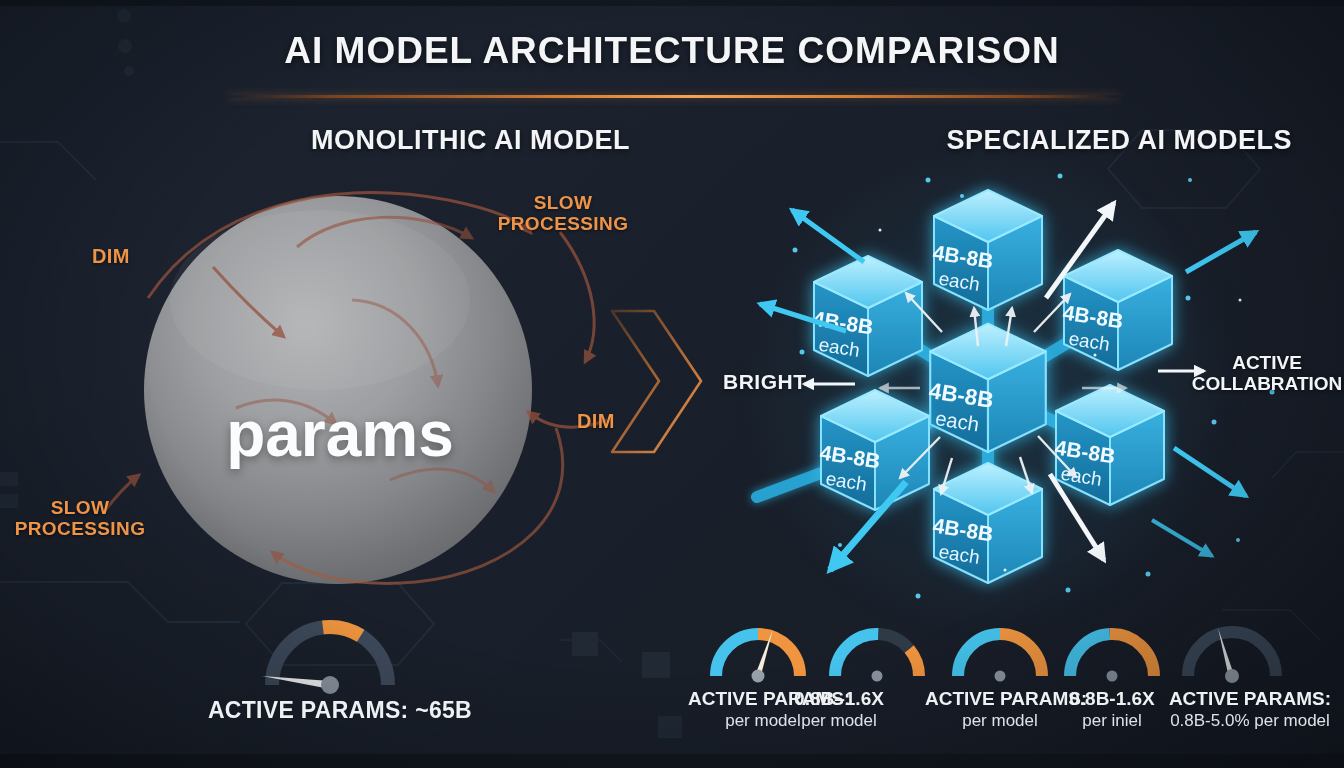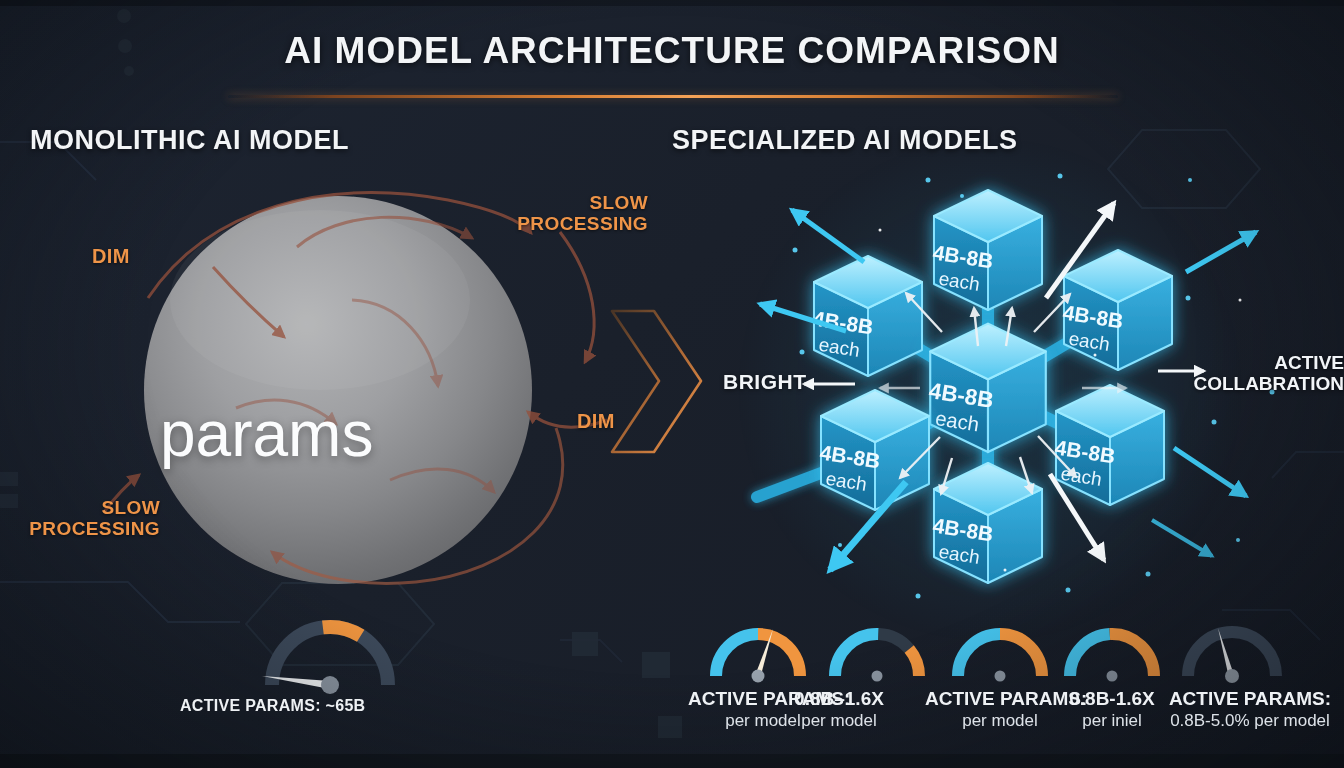--- a/index.html
+++ b/index.html
@@ -6,32 +6,32 @@
   #app{position:relative;width:1344px;height:768px;overflow:hidden;
        background:linear-gradient(135deg,#1d2431 0%,#1a202b 45%,#171c26 100%);
        font-family:"Liberation Sans",sans-serif;}
   svg text{font-family:"Liberation Sans",sans-serif;}
   .lbl{position:absolute;z-index:6;white-space:nowrap;}
   .title{top:30px;left:0;width:1344px;text-align:center;font-size:37px;font-weight:700;
          color:#f3f5f7;letter-spacing:1px;text-shadow:0 2px 6px rgba(0,0,0,.6);}
   .divider{position:absolute;top:95px;left:228px;width:890px;height:3px;z-index:3;border-radius:2px;
          background:linear-gradient(90deg,rgba(137,70,26,0) 0%,#7c431f 12%,#d77e33 38%,#f5a257 52%,#d77e33 70%,#7c431f 90%,rgba(137,70,26,0) 100%);
          box-shadow:0 0 8px rgba(240,150,70,.35);}
-  .sec-head{font-size:27px;font-weight:700;color:#f2f4f6;letter-spacing:.5px;text-align:left;
+  .sec-head{font-size:27px;font-weight:700;color:#f2f4f6;letter-spacing:.5px;text-align:right;
          text-shadow:0 2px 5px rgba(0,0,0,.55);top:125px;}
   .sec-head.left{left:30px;width:600px;}
-  .sec-head.right{left:672px;width:600px;}
+  .sec-head.right{left:692px;width:600px;}
   .sphere-val{top:318px;left:160px;width:360px;text-align:center;font-size:76px;font-weight:700;
          color:#fbfcfd;text-shadow:0 3px 10px rgba(0,0,0,.35);line-height:80px;}
-  .sphere-unit{top:400px;left:160px;width:360px;text-align:left;font-size:64px;font-weight:400;
+  .sphere-unit{top:400px;left:160px;width:360px;text-align:center;font-size:64px;font-weight:700;
          color:#fbfcfd;text-shadow:0 3px 10px rgba(0,0,0,.35);line-height:68px;}
   .orange-lbl{color:#ee9448;font-weight:700;font-size:20px;letter-spacing:.4px;text-shadow:0 1px 3px rgba(0,0,0,.6);text-align:center;}
-  .orange-two{font-size:19px;line-height:21px;text-align:right;}
+  .orange-two{font-size:19px;line-height:21px;text-align:center;}
   .white-lbl{color:#f2f5f8;font-weight:700;text-shadow:0 1px 4px rgba(0,0,0,.6);}
-  .gauge-big-lbl{top:697px;left:180px;width:320px;font-size:16px;font-weight:600;
+  .gauge-big-lbl{top:697px;left:180px;width:320px;text-align:center;font-size:23px;font-weight:600;
          color:#eef1f4;letter-spacing:.3px;}
   .gauge-lbl{top:688px;text-align:center;color:#eef1f4;}
   .gauge-lbl .l1{font-size:19px;font-weight:700;line-height:22px;}
   .gauge-lbl .l2{font-size:17px;font-weight:400;line-height:21px;color:#dde2e8;}
   .vignette{position:absolute;inset:0;z-index:5;pointer-events:none;
          background:radial-gradient(ellipse at 50% 45%,rgba(0,0,0,0) 55%,rgba(5,8,12,.5) 100%);}
   .strip-top{position:absolute;top:0;left:0;right:0;height:6px;background:#131821;z-index:4;}
   .strip-bottom{position:absolute;bottom:0;left:0;right:0;height:14px;background:#12171e;z-index:4;}
   .cube-t1{font-size:21px;font-weight:700;fill:#f0faff;text-anchor:middle;}
   .cube-t2{font-size:19px;font-weight:400;fill:#e6f6ff;text-anchor:middle;}
@@ -299,21 +299,21 @@
   <div class="lbl orange-lbl orange-two" style="left:478px;top:192px;width:170px;">
     <div>SLOW</div>
     <div>PROCESSING</div>
   </div>
   <div class="lbl orange-lbl orange-two" style="left:0px;top:497px;width:160px;">
     <div>SLOW</div>
     <div>PROCESSING</div>
   </div>
 
   <div class="lbl white-lbl" style="left:723px;top:370px;font-size:21px;letter-spacing:.5px;text-align:center;">BRIGHT</div>
-  <div class="lbl white-lbl" style="left:1190px;top:352px;width:154px;text-align:right;font-size:19px;line-height:21px;">
+  <div class="lbl white-lbl" style="left:1190px;top:352px;width:154px;text-align:center;font-size:19px;line-height:21px;">
     <div>ACTIVE</div>
     <div>COLLABRATION</div>
   </div>
 
   <div class="lbl gauge-big-lbl">ACTIVE PARAMS: ~65B</div>
 
   <div class="lbl gauge-lbl" style="left:688px;width:150px;">
     <div class="l1">ACTIVE PARAMS:</div>
     <div class="l2">per model</div>
   </div>

